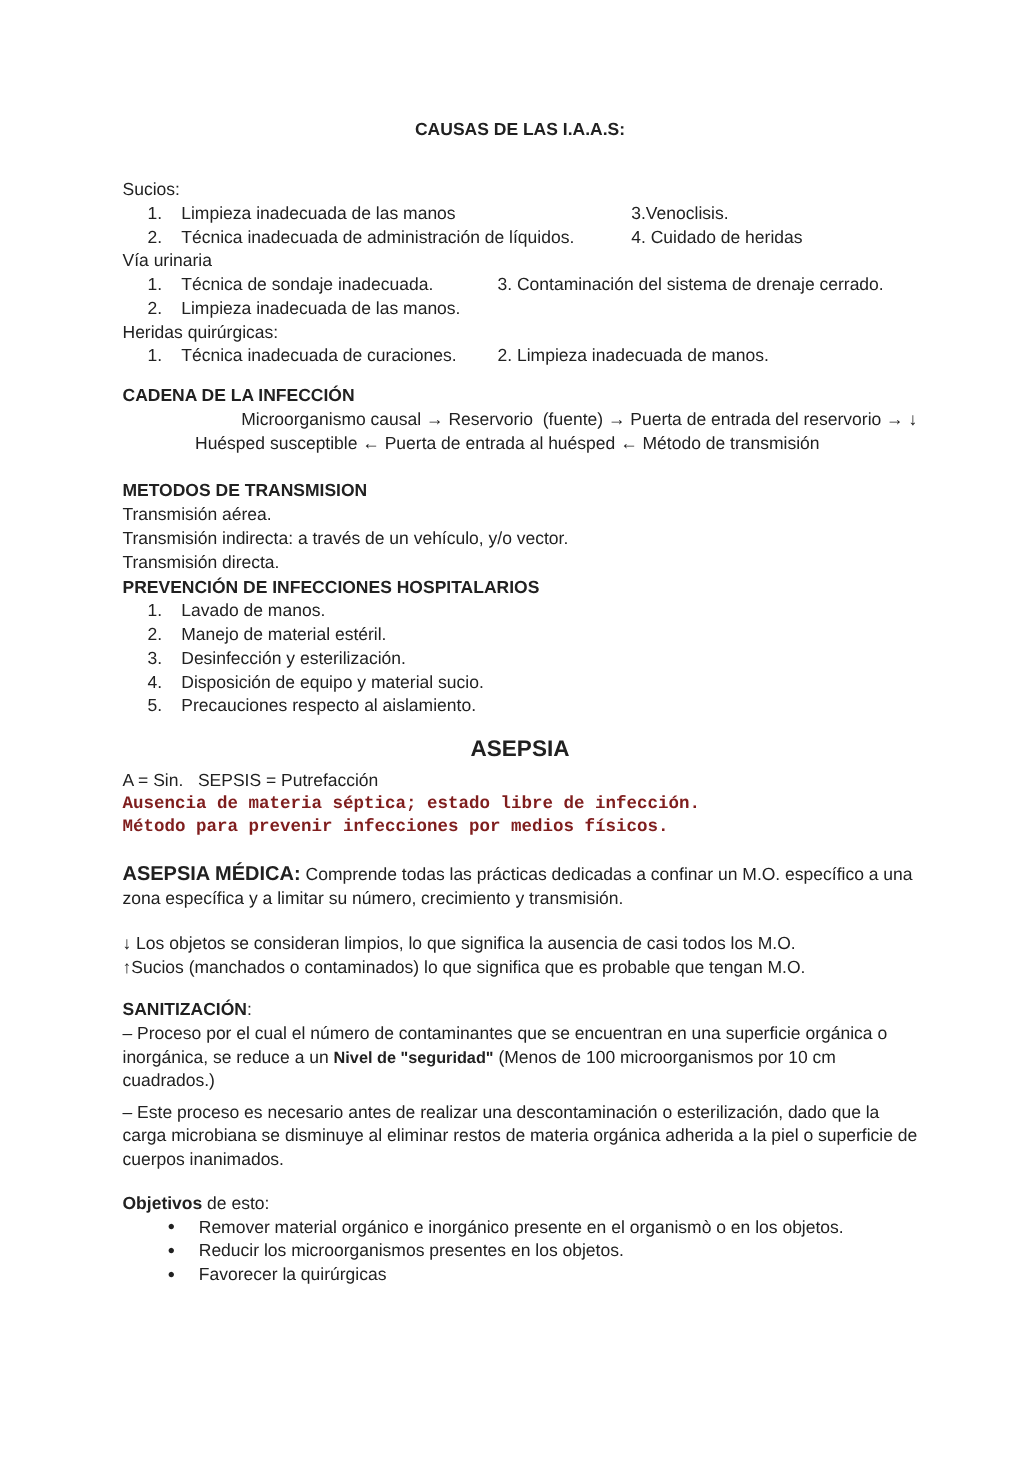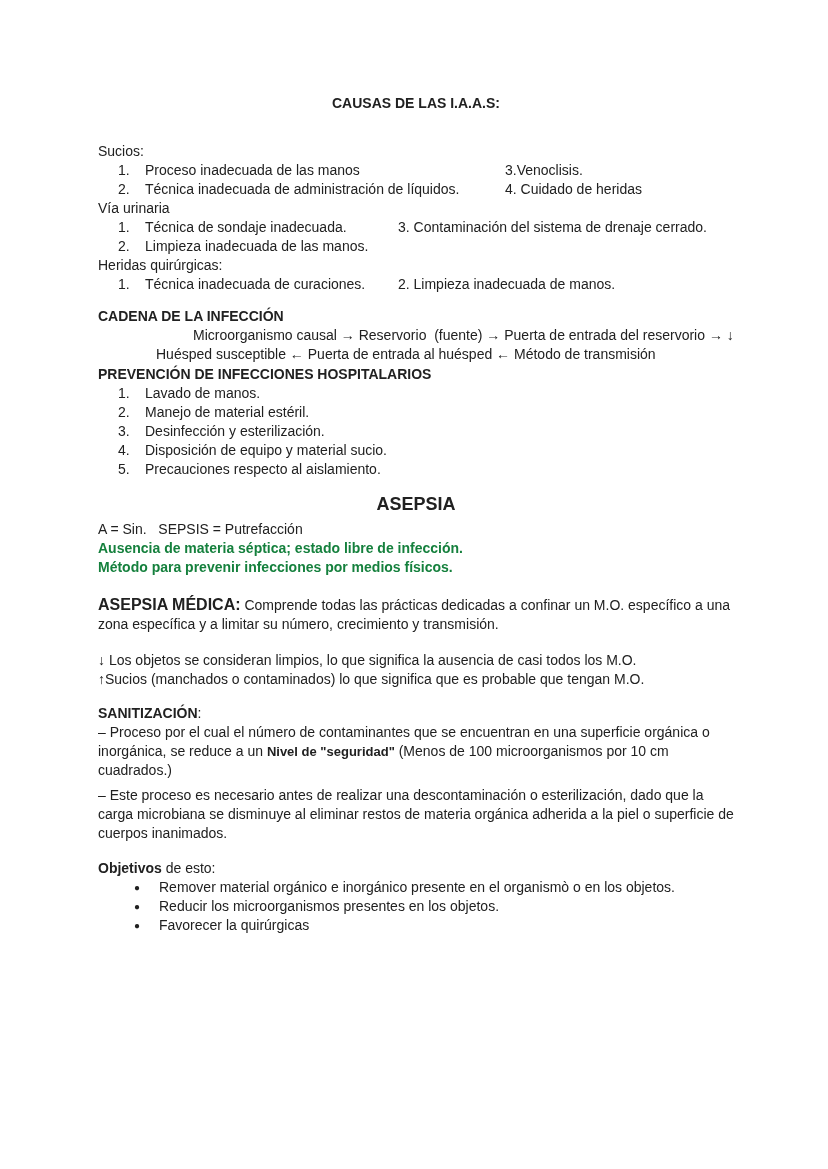--- a/index.html
+++ b/index.html
@@ -20,42 +20,42 @@
   .row{position:relative;}
   .row-right{position:absolute;top:0;white-space:nowrap;}
   .right-a{left:407px;}
   .right-b{left:300px;}
   .sec-cadena{margin-top:13px;}
   .cadena-l1{margin-left:95px;}
   .cadena-l2{margin-left:58px;}
   .sec-metodos{margin-top:19px;}
   .sec-prevencion{margin-top:1px;}
   .asepsia-title{margin-top:13px;font-size:18px;line-height:24px;font-weight:bold;margin-bottom:4px;}
-  .blue{color:#15803d;font-weight:bold;}
+  .blue{color:#7f1d1d;font-weight:bold;font-family:Liberation Mono, monospace;}
   .sec-medica{margin-top:18px;}
   .medica-lead{font-weight:bold;font-size:16px;}
   .sec-arrows{margin-top:17px;}
   .sec-sanit{margin-top:15px;}
   .sanit-bold{font-weight:bold;font-size:13px;}
   .sec-para2{margin-top:6px;}
   .sec-objetivos{margin-top:16px;}
 </style>
 </head>
 <body>
 
 <div class="page">
   <div class="content">
 
     <div class="doc-title center">CAUSAS DE LAS I.A.A.S:</div>
 
     <div>
       <div class="line">Sucios:</div>
       <div class="line li row">
         <span class="num">1.</span>
-        <span>Proceso inadecuada de las manos</span>
+        <span>Limpieza inadecuada de las manos</span>
         <span class="row-right right-a">3.Venoclisis.</span>
       </div>
       <div class="line li row">
         <span class="num">2.</span>
         <span>Técnica inadecuada de administración de líquidos.</span>
         <span class="row-right right-a">4. Cuidado de heridas</span>
       </div>
 
       <div class="line">Vía urinaria</div>
       <div class="line li row">
@@ -75,20 +75,26 @@
         <span class="row-right right-b">2. Limpieza inadecuada de manos.</span>
       </div>
     </div>
 
     <div class="sec-cadena">
       <div class="line bold">CADENA DE LA INFECCIÓN</div>
       <div class="line cadena-l1 prewrap">Microorganismo causal → Reservorio  (fuente) → Puerta de entrada del reservorio → ↓</div>
       <div class="line cadena-l2 prewrap">Huésped susceptible ← Puerta de entrada al huésped ← Método de transmisión</div>
     </div>
 
+    <div class="sec-metodos">
+      <div class="line bold">METODOS DE TRANSMISION</div>
+      <div class="line">Transmisión aérea.</div>
+      <div class="line">Transmisión indirecta: a través de un vehículo, y/o vector.</div>
+      <div class="line">Transmisión directa.</div>
+    </div>
 
     <div class="sec-prevencion">
       <div class="line bold">PREVENCIÓN DE INFECCIONES HOSPITALARIOS</div>
       <div class="line li">
         <span class="num">1.</span>
         <span>Lavado de manos.</span>
       </div>
       <div class="line li">
         <span class="num">2.</span>
         <span>Manejo de material estéril.</span>

